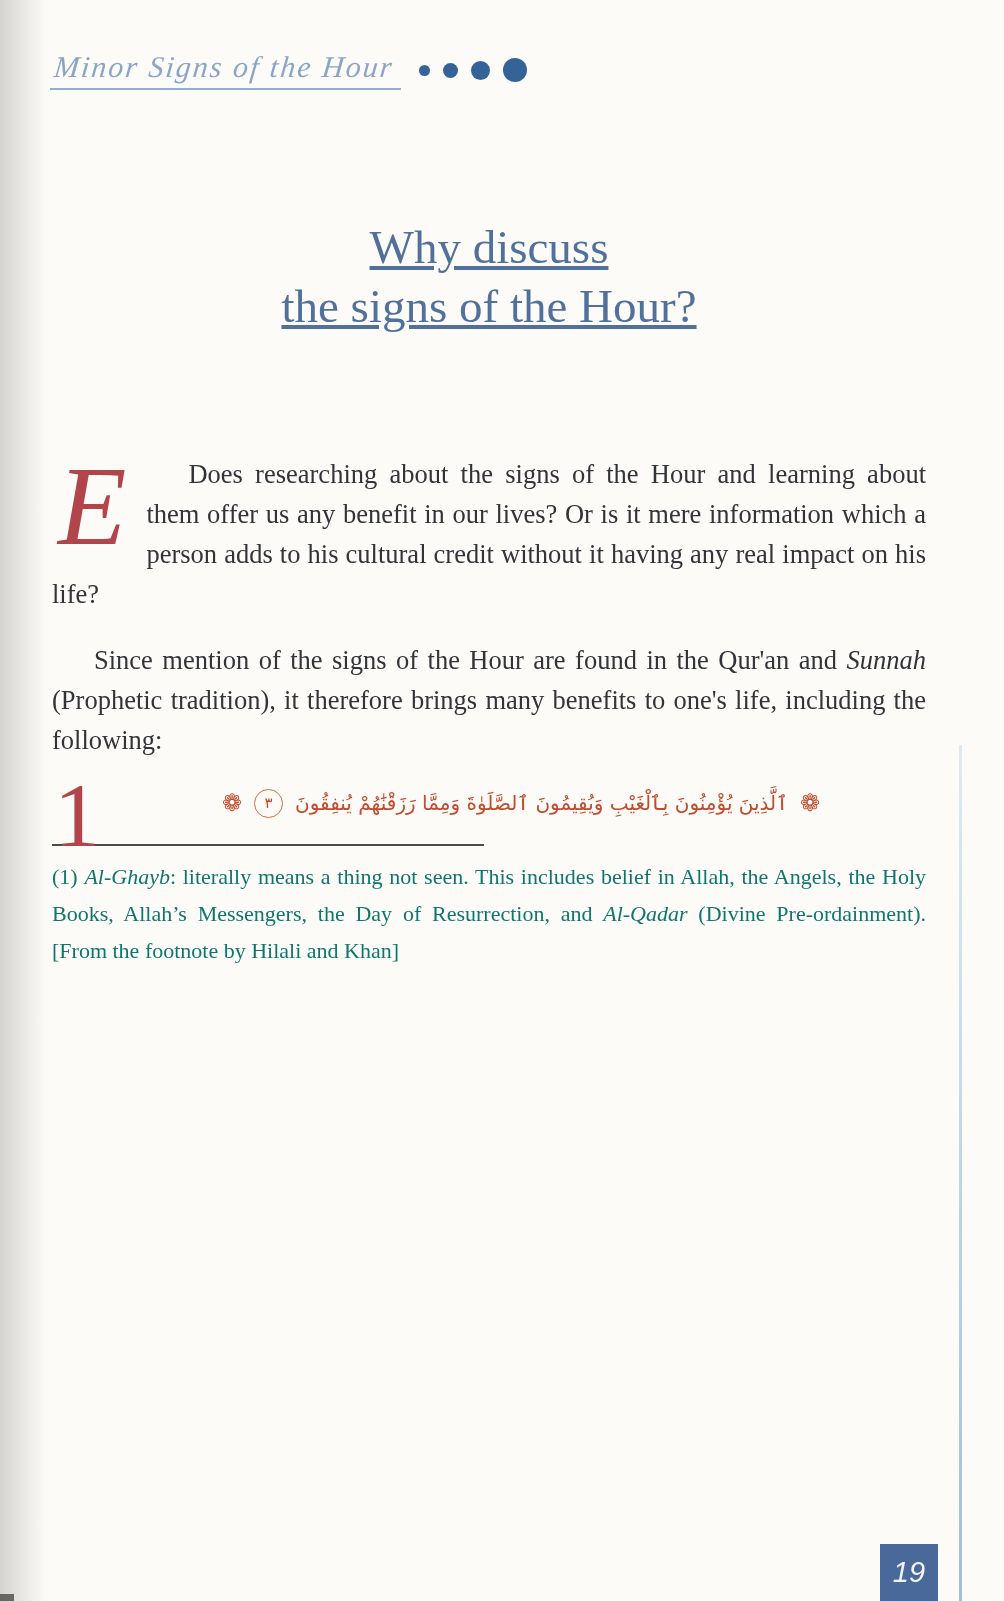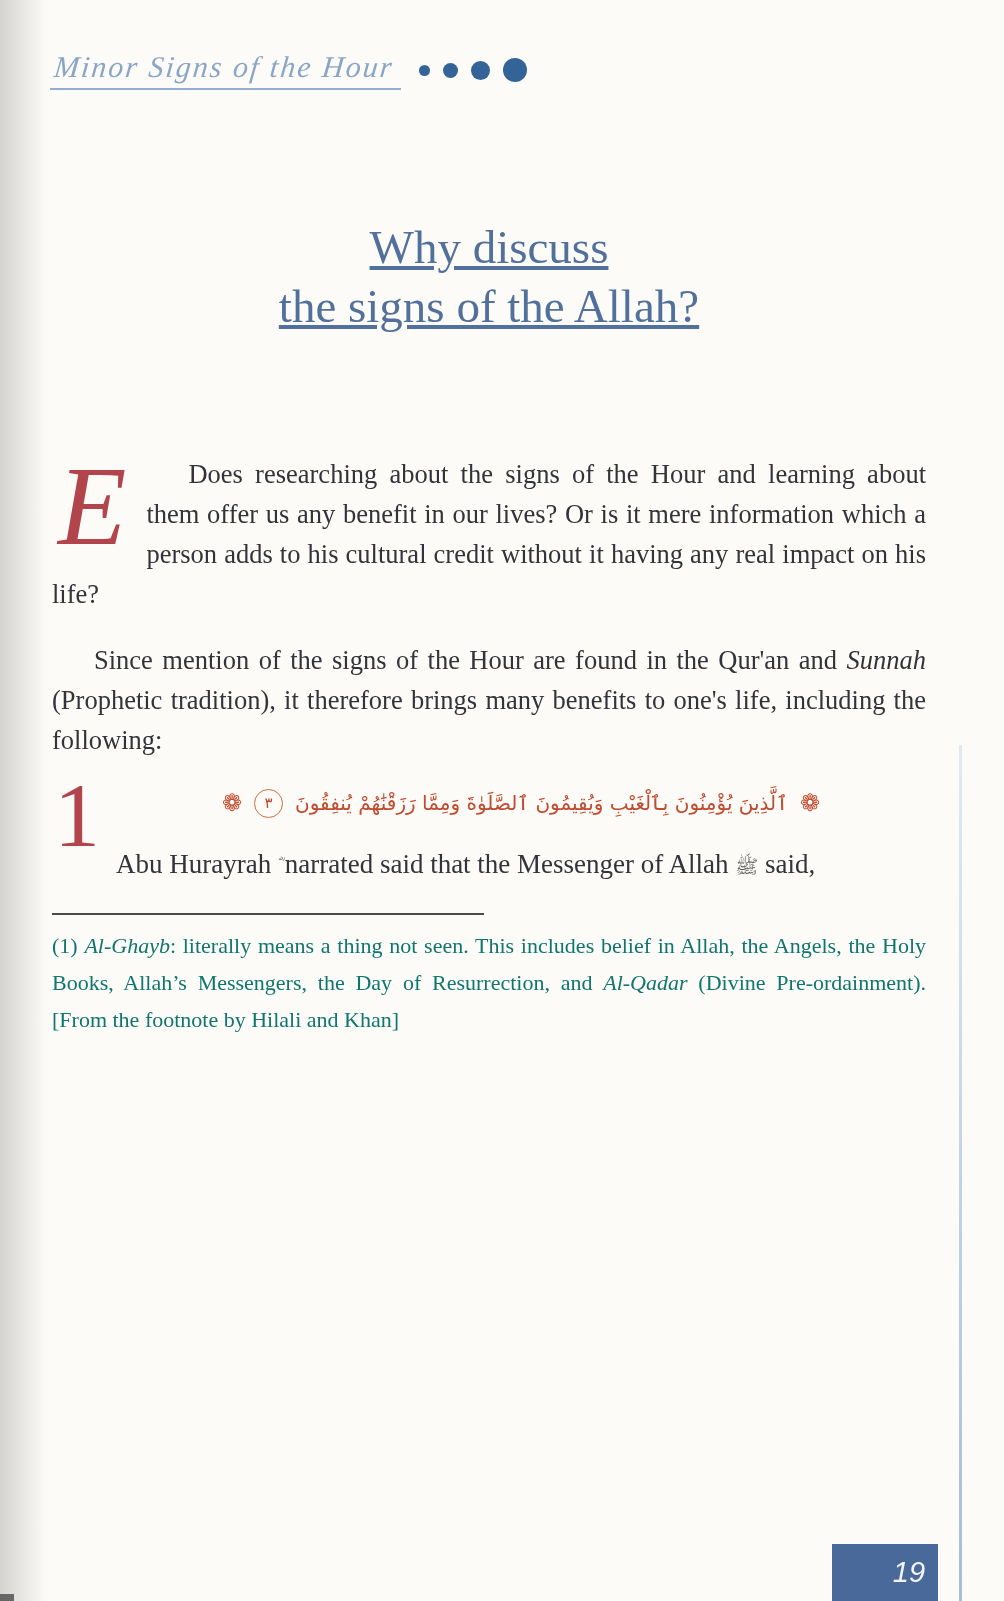--- a/index.html
+++ b/index.html
@@ -153,21 +153,20 @@
   .page-badge{
     position:absolute;
     right:66px;bottom:0;
     width:58px;height:57px;
     background:#49699a;
     display:flex;align-items:center;justify-content:center;
     color:#f2f3f6;
     font-style:italic;
     font-size:29px;
     font-family:"Liberation Sans", sans-serif;
-    padding-left:48px;
   }
 </style>
 </head>
 <body>
 
 <div class="page">
   <div class="edge-shadow-left"></div>
   <div class="edge-line-right"></div>
   <div class="corner-sliver"></div>
 
@@ -178,21 +177,21 @@
       <span class="dots">
         <span class="dot"></span>
         <span class="dot"></span>
         <span class="dot"></span>
         <span class="dot"></span>
       </span>
     </div>
 
     <h1 class="chapter-title">
       <span>Why discuss</span><br>
-      <span>the signs of the Allah?</span>
+      <span>the signs of the Hour?</span>
     </h1>
 
     <p class="body-text para para-intro">
       <span class="dropcap-e">E</span>
     </p>
 
     <p class="body-text para para-q">
       <span>Does researching about the signs of the Hour and learning about them offer us any benefit in our lives? Or is it mere information which a person adds to his cultural credit without it having any real impact on his life?</span>
     </p>
 
@@ -205,23 +204,20 @@
     </p>
 
     <div class="verse-row">
       <span class="rosette">❁</span>
       <span class="verse-text">ٱلَّذِينَ يُؤْمِنُونَ بِٱلْغَيْبِ وَيُقِيمُونَ ٱلصَّلَوٰةَ وَمِمَّا رَزَقْنَٰهُمْ يُنفِقُونَ</span>
       <span class="ayah-circle">٣</span>
       <span class="rosette">❁</span>
     </div>
 
 
-    <p class="narration">
-      <span>Abu Hurayrah </span><span class="honorific">ؓ</span><span> narrated said that the Messenger of Allah </span><span class="honorific">ﷺ</span><span> said,</span>
-    </p>
 
 
     <div class="footnote-rule"></div>
 
     <p class="footnote">
       <span>(1) </span><span class="em">Al-Ghayb</span><span>: literally means a thing not seen. This includes belief in Allah, the Angels, the Holy Books, Allah’s Messengers, the Day of Resurrection, and </span><span class="em">Al-Qadar</span><span> (Divine Pre-ordainment). [From the footnote by Hilali and Khan]</span>
     </p>
 
   </div>
 

